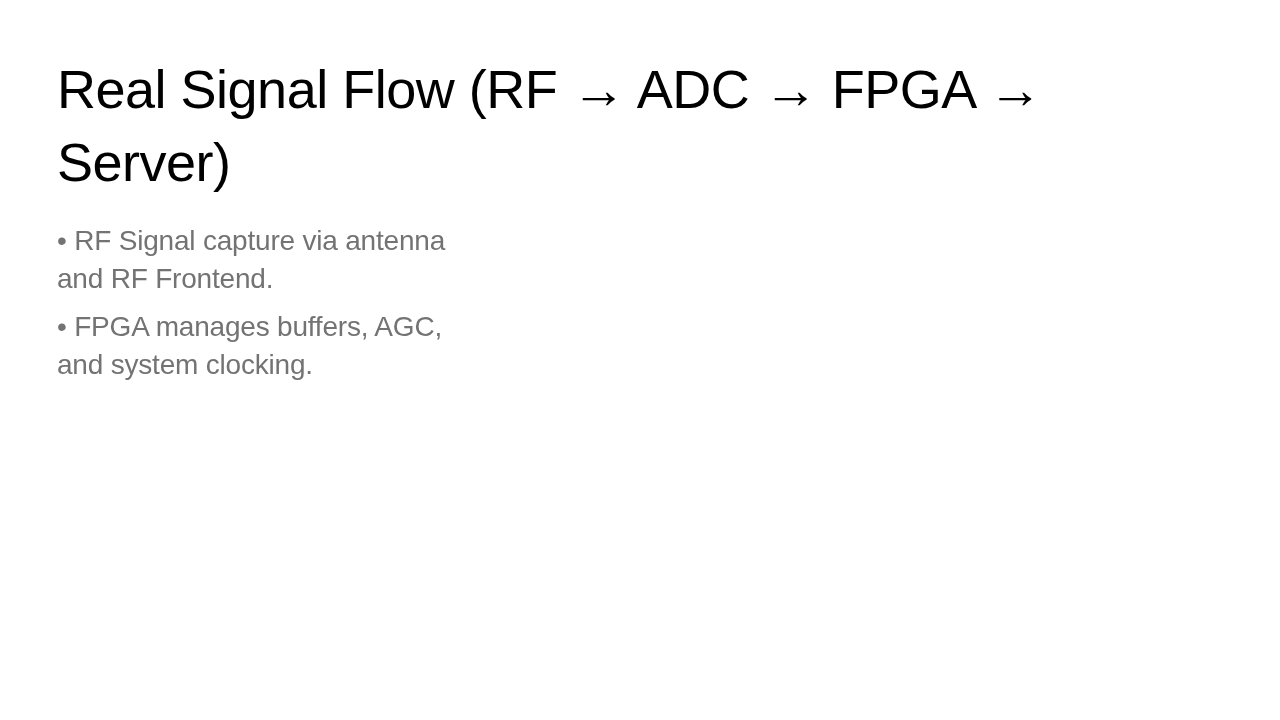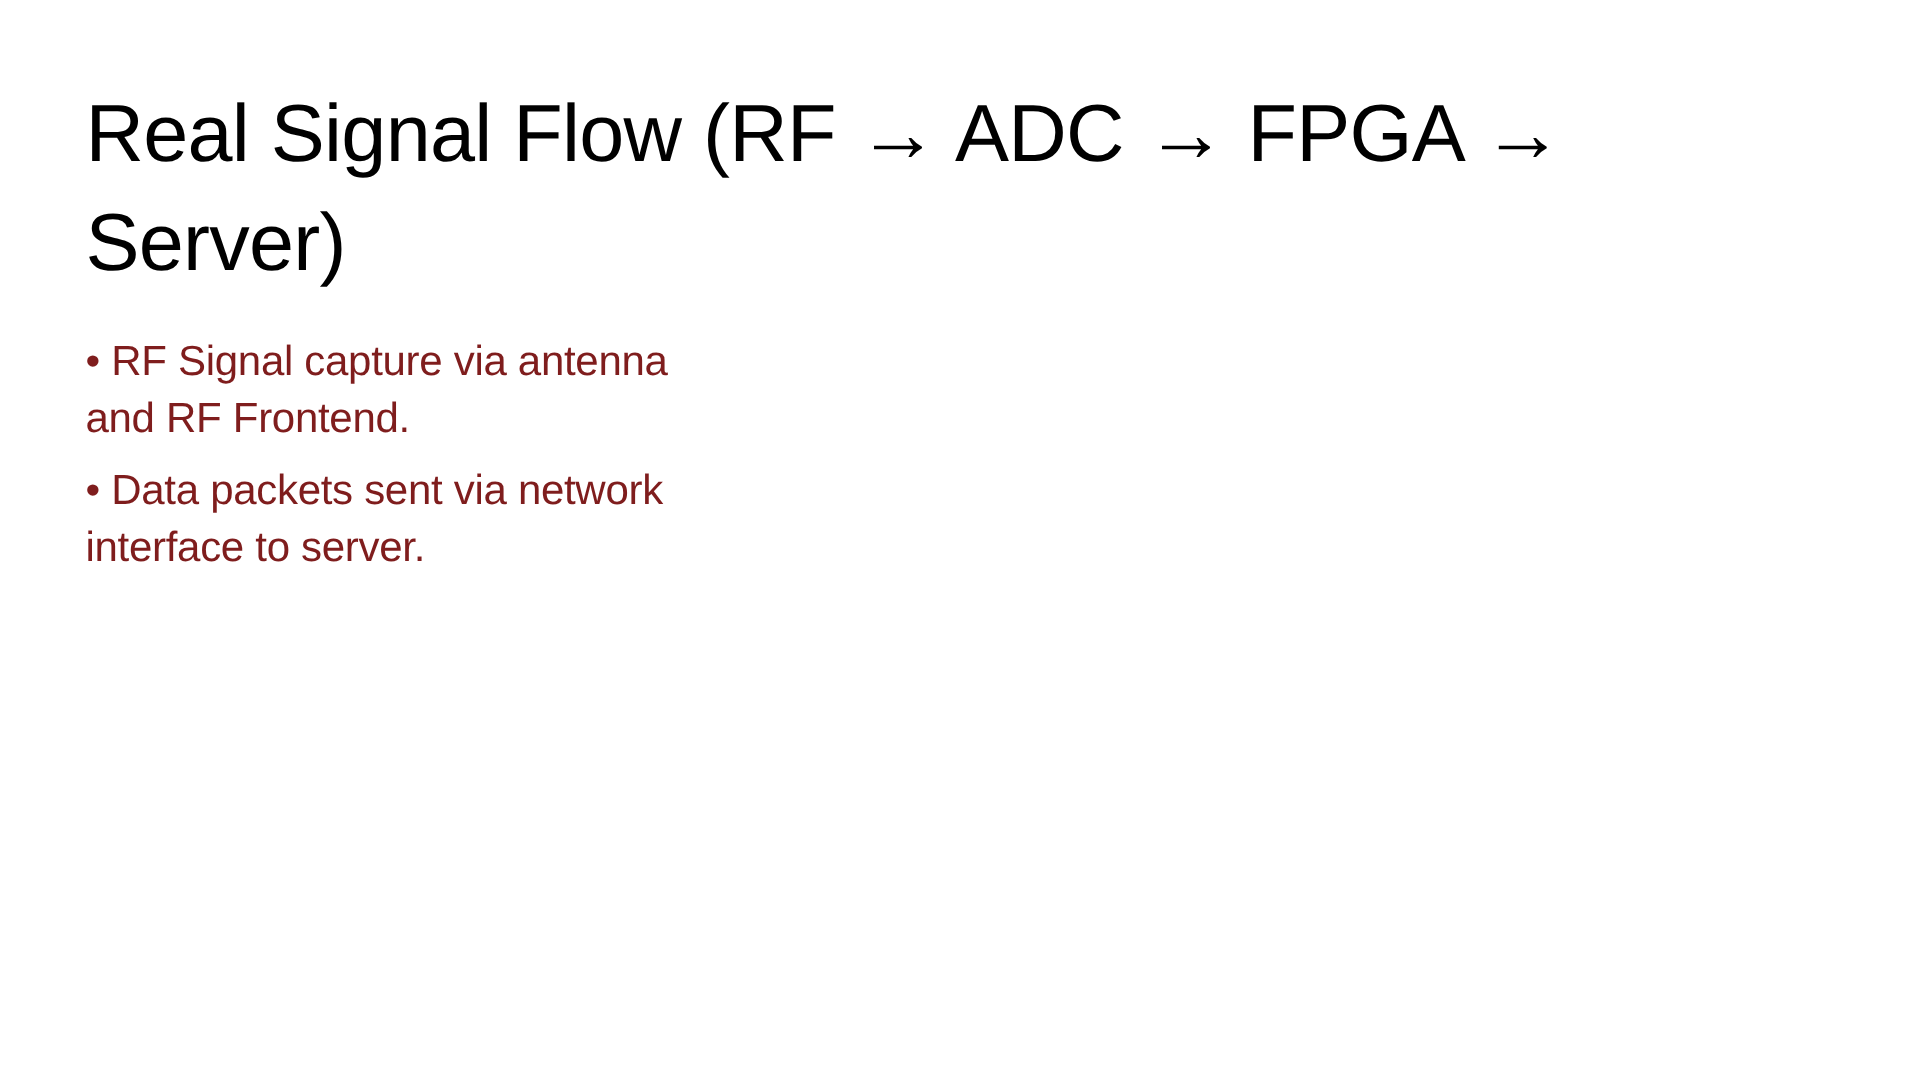--- a/index.html
+++ b/index.html
@@ -38,30 +38,30 @@
     left: 57px;
     top: 222px;
     width: 640px;
   }
   .bullet-item {
     margin: 0 0 10px 0;
     font-size: 28px;
     line-height: 38px;
     font-weight: 400;
     letter-spacing: -0.2px;
-    color: #7f1d1d;
+    color: #737373;
     white-space: pre-line;
   }
 </style>
 </head>
 <body>
 
 <div class="slide">
   <h1 class="slide-title">Real Signal Flow (RF → ADC → FPGA →
 Server)</h1>
 
   <div class="bullet-list">
     <p class="bullet-item">• RF Signal capture via antenna
 and RF Frontend.</p>
-    <p class="bullet-item">• Data packets sent via network
-interface to server.</p>
+    <p class="bullet-item">• FPGA manages buffers, AGC,
+and system clocking.</p>
   </div>
 </div>
 
 </body></html>

